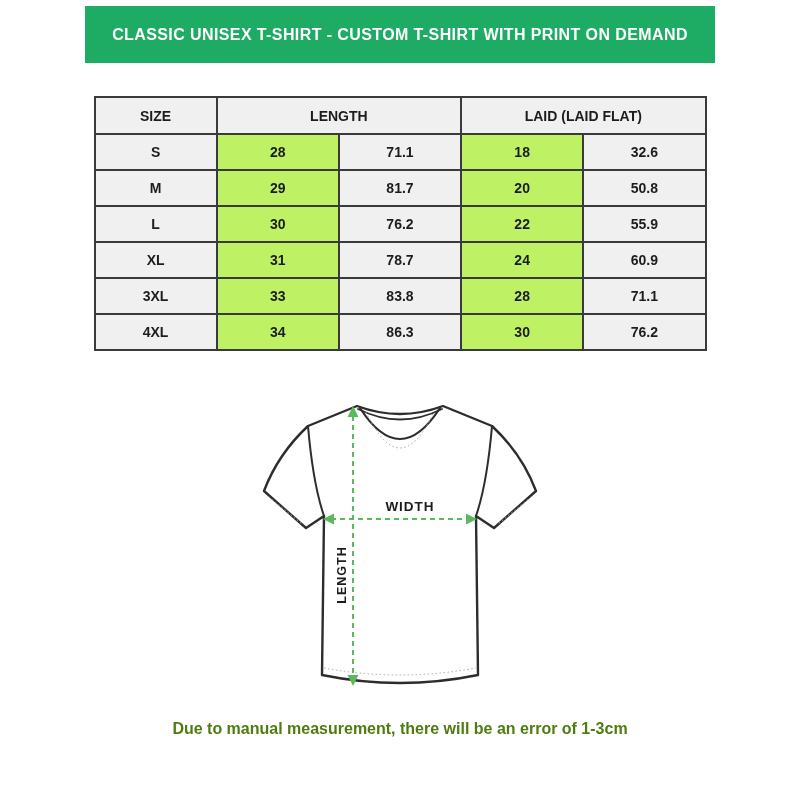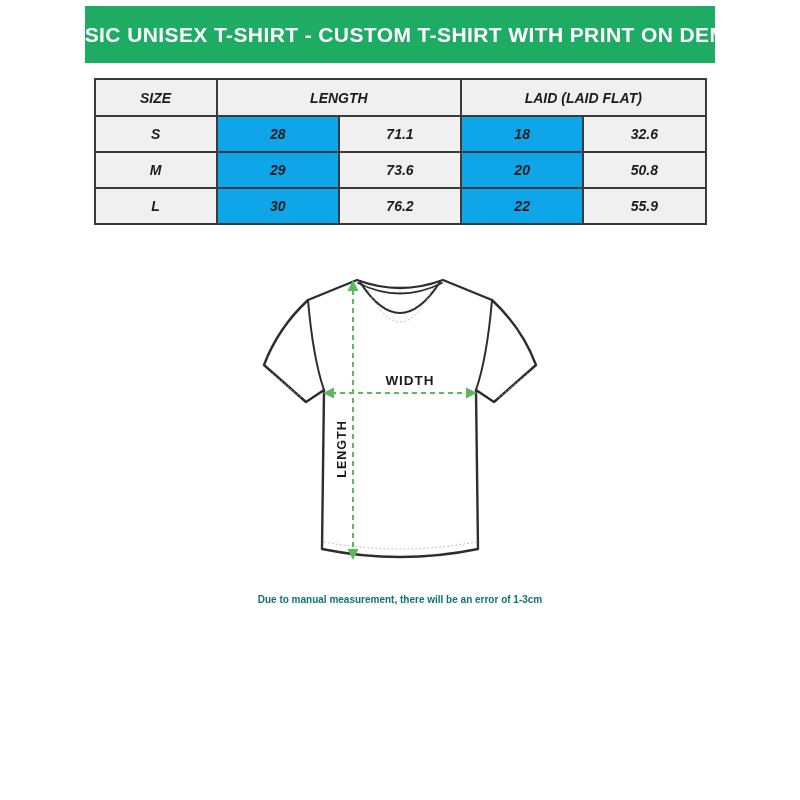--- a/index.html
+++ b/index.html
@@ -9,50 +9,49 @@
     font-family: "Liberation Sans", sans-serif;
     color: #1c1c1c;
     overflow: hidden;
   }
   .banner {
     width: 630px; height: 57px;
     margin: 6px auto 0 auto;
     background: #1eab63;
     color: #ffffff;
     display: flex; align-items: center; justify-content: center;
-    font-size: 21px; font-weight: 700; letter-spacing: 0.4px;
+    font-size: 16px; font-weight: 700; letter-spacing: 0.4px;
     text-align: center;
     white-space: nowrap;
   }
   .size-table {
     width: 613px;
-    margin: 15px auto 0 auto;
+    margin: 33px auto 0 auto;
     border-collapse: collapse;
     table-layout: fixed;
-    font-style: italic;
   }
   .size-table th, .size-table td {
     border: 2px solid #3a3a3a;
     text-align: center;
     font-size: 14px;
     font-weight: 700;
     height: 36px;
-    background: #0ea5e9;
+    background: #bef264;
   }
   .size-table th { height: 37px; background: #f0f0f0; }
   .size-table td.g { background: #f0f0f0; }
   .diagram-wrap {
     width: 300px;
     margin: 41px auto 0 auto;
   }
   .footer-note {
     margin-top: 14px;
     text-align: center;
-    color: #0f766e;
-    font-size: 10px;
+    color: #4d7c0f;
+    font-size: 16px;
     font-weight: 700;
   }
   svg text {
     font-family: "Liberation Sans", sans-serif;
     font-weight: 700;
     fill: #1c1c1c;
   }
 </style>
 </head>
 <body>
@@ -71,30 +70,51 @@
   <tr>
     <td class="g">S</td>
     <td>28</td>
     <td class="g">71.1</td>
     <td>18</td>
     <td class="g">32.6</td>
   </tr>
   <tr>
     <td class="g">M</td>
     <td>29</td>
-    <td class="g">73.6</td>
+    <td class="g">81.7</td>
     <td>20</td>
     <td class="g">50.8</td>
   </tr>
   <tr>
     <td class="g">L</td>
     <td>30</td>
     <td class="g">76.2</td>
     <td>22</td>
     <td class="g">55.9</td>
+  </tr>
+  <tr>
+    <td class="g">XL</td>
+    <td>31</td>
+    <td class="g">78.7</td>
+    <td>24</td>
+    <td class="g">60.9</td>
+  </tr>
+  <tr>
+    <td class="g">3XL</td>
+    <td>33</td>
+    <td class="g">83.8</td>
+    <td>28</td>
+    <td class="g">71.1</td>
+  </tr>
+  <tr>
+    <td class="g">4XL</td>
+    <td>34</td>
+    <td class="g">86.3</td>
+    <td>30</td>
+    <td class="g">76.2</td>
   </tr>
 </tbody>
   </table>
 
 <div class="diagram-wrap">
   <svg width="300" height="310" viewBox="0 0 300 310">
 
     <g stroke="#2d2d2d" stroke-width="2.4" fill="#ffffff" stroke-linejoin="round" stroke-linecap="round">
       <path d="M 107 14
                L 58 34

